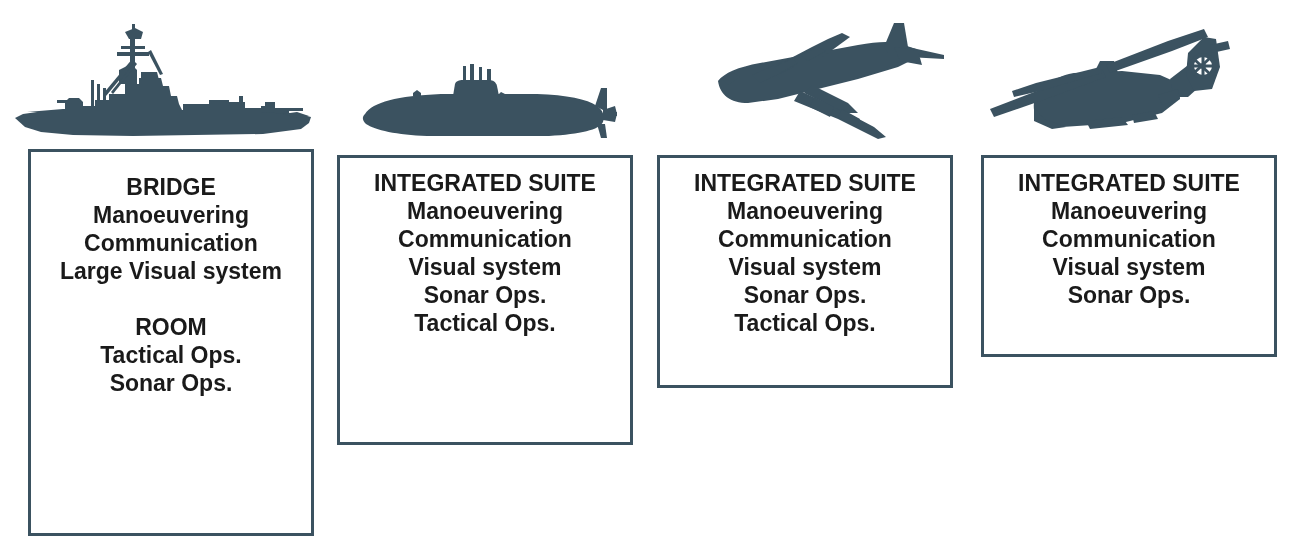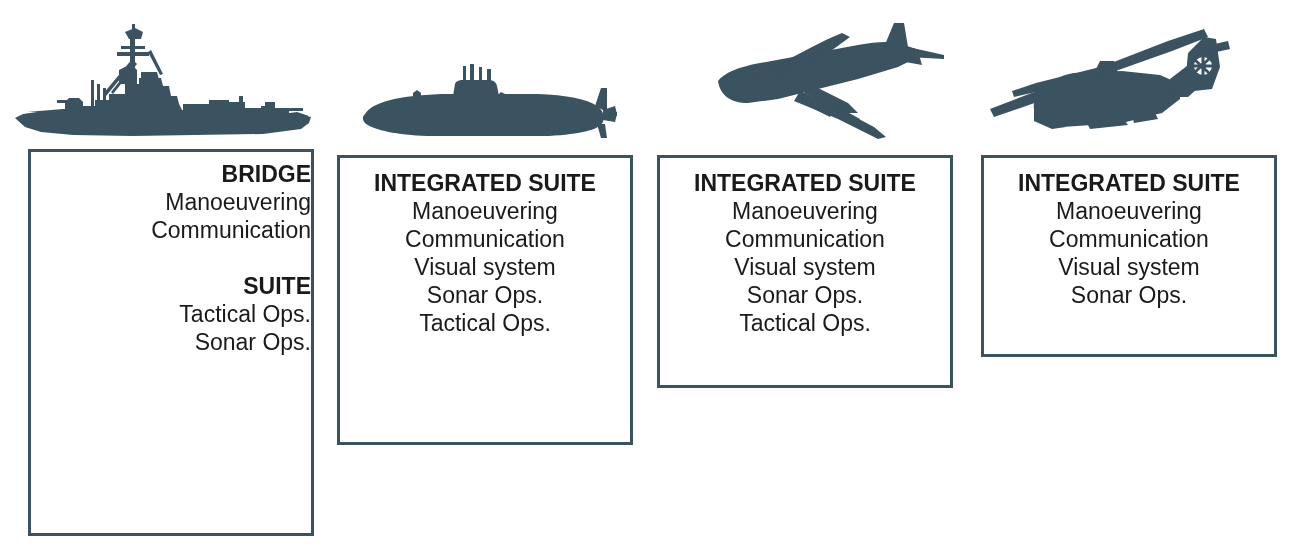--- a/index.html
+++ b/index.html
@@ -27,30 +27,30 @@
     color: #1a1a1a;
   }
   .spec-title {
     font-weight: bold;
     font-size: 23px;
     line-height: 28px;
     letter-spacing: 0px;
     white-space: nowrap;
   }
   .spec-line {
-    font-weight: normal;
+    font-weight: bold;
     font-size: 23px;
     line-height: 28px;
     white-space: nowrap;
   }
   .spec-gap {
     height: 28px;
   }
   #ship-sil       { left: 13px;  top: 22px;  width: 300px; height: 118px; }
-  #box-ship       { left: 28px;  top: 149px; width: 286px; height: 387px; padding-top: 8px; text-align: right; }
+  #box-ship       { left: 28px;  top: 149px; width: 286px; height: 387px; padding-top: 21px; }
   #sub-sil        { left: 357px; top: 62px;  width: 262px; height: 78px; }
   #box-sub        { left: 337px; top: 155px; width: 296px; height: 290px; padding-top: 11px; }
   #air-sil        { left: 708px; top: 17px;  width: 238px; height: 123px; }
   #box-air        { left: 657px; top: 155px; width: 296px; height: 233px; padding-top: 11px; }
   #heli-sil       { left: 982px; top: 27px;  width: 250px; height: 113px; }
   #box-heli       { left: 981px; top: 155px; width: 296px; height: 202px; padding-top: 11px; }
 </style>
 </head>
 <body>
 
@@ -102,22 +102,23 @@
       <path d="M270 92 L284 90 L296 94 L284 96 Z"></path>
       <rect x="262" y="86" width="28" height="3"></rect>
     </g>
   </svg>
 </div>
 
 <div class="spec-box" id="box-ship">
   <div class="spec-title">BRIDGE</div>
   <div class="spec-line">Manoeuvering</div>
   <div class="spec-line">Communication</div>
+  <div class="spec-line">Large Visual system</div>
   <div class="spec-gap"></div>
-  <div class="spec-title">SUITE</div>
+  <div class="spec-title">ROOM</div>
   <div class="spec-line">Tactical Ops.</div>
   <div class="spec-line">Sonar Ops.</div>
 </div>
 
 <div class="silhouette" id="sub-sil">
   <svg viewBox="0 0 262 78" width="262" height="78" xmlns="http://www.w3.org/2000/svg" aria-label="submarine">
     <g fill="#3b5260">
 
       <path d="M8 52 C16 40 40 34 84 32 L180 32 C210 33 230 37 240 44 C246 48 248 54 246 60 C242 68 224 72 192 74 L70 74 C40 73 18 68 9 62 C5 58 5 55 8 52 Z"></path>
 

